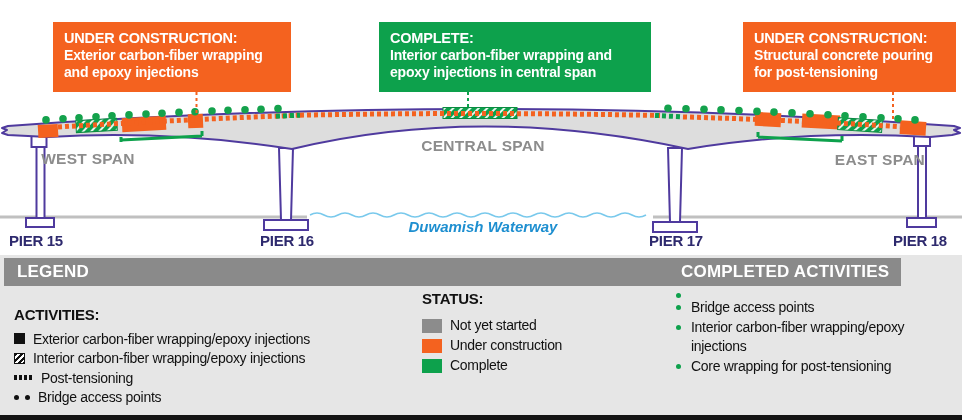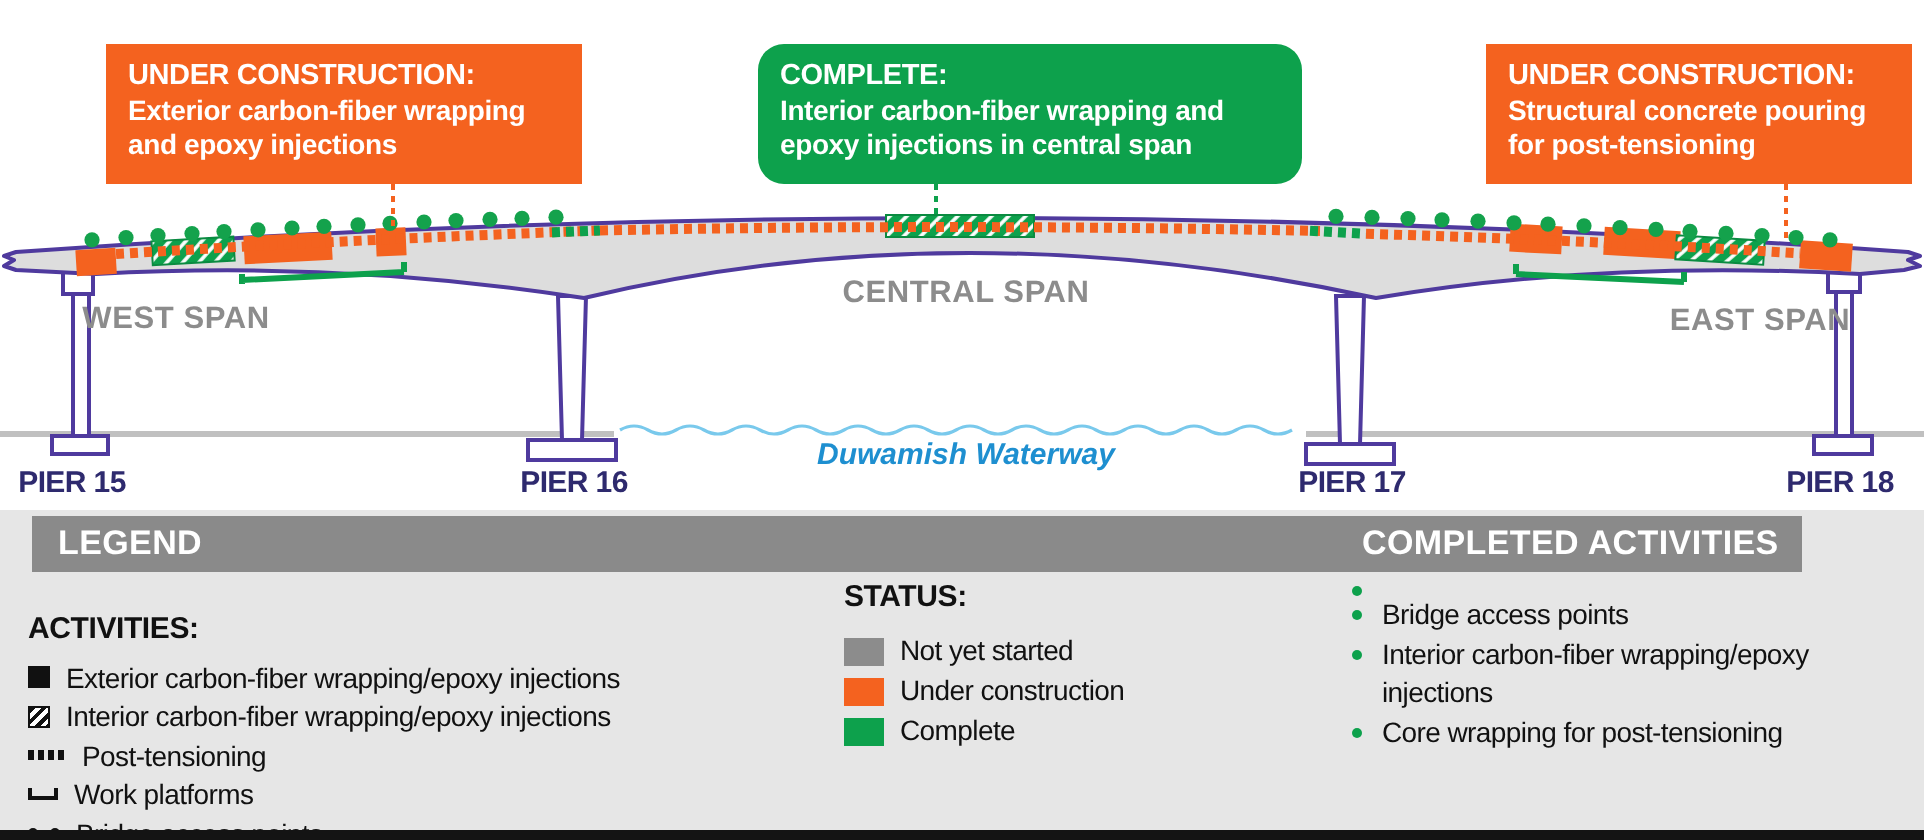--- a/index.html
+++ b/index.html
@@ -4,26 +4,26 @@
 <style>
   html,body{margin:0;padding:0;}
   body{font-family:"Liberation Sans",sans-serif;}
   .stage{position:relative;width:962px;height:420px;background:#ffffff;overflow:hidden;}
 
   
   .callout{position:absolute;color:#fff;padding:8px 10px 8px 11px;box-sizing:border-box;line-height:17px;letter-spacing:-0.2px;margin-left:26px;}
   .callout-title{font-weight:bold;font-size:14.5px;}
   .callout-body{font-weight:bold;font-size:14px;font-weight:600;}
   .co{background:#F4621F;}
-  .cg{background:#0DA14C;border-radius:13px;}
+  .cg{background:#0DA14C;}
 
   
   .legend-section{position:absolute;left:0;top:255px;width:962px;height:165px;background:#E6E6E6;}
   .bar{position:absolute;top:3px;height:28px;background:#8A8A8A;color:#fff;font-weight:bold;font-size:17px;line-height:28px;letter-spacing:0.2px;box-sizing:border-box;padding-left:13px;}
-  .legend-bar{left:16px;width:697px;}
+  .legend-bar{left:4px;width:697px;}
   .completed-bar{left:668px;width:233px;}
 
   .col{position:absolute;color:#111;}
   .col-title{font-weight:bold;font-size:15px;letter-spacing:-0.2px;margin-bottom:6px;}
   .item{display:flex;align-items:center;height:19.5px;font-size:14px;letter-spacing:-0.3px;}
   .item .txt{white-space:nowrap;}
   .ic{flex:0 0 auto;margin-right:8px;}
   .ic-solid{width:11px;height:11px;background:#111;}
   .ic-hatch{width:11px;height:11px;border:1px solid #111;box-sizing:border-box;background:repeating-linear-gradient(135deg,#111 0 2px,#fff 2px 4px);}
   .ic-dash{width:19px;height:5px;background:repeating-linear-gradient(90deg,#111 0 3px,transparent 3px 5px);}
@@ -185,24 +185,20 @@
       </div>
       <div class="item">
         <span class="ic ic-hatch"></span>
         <span class="txt">Interior carbon-fiber wrapping/epoxy injections</span>
       </div>
       <div class="item">
         <span class="ic ic-dash"></span>
         <span class="txt">Post-tensioning</span>
       </div>
       <div class="item">
-        <span class="ic ic-platform"></span>
-        <span class="txt">Work platforms</span>
-      </div>
-      <div class="item">
         <span class="ic ic-dots">
             <i></i>
             <i></i>
           </span>
         <span class="txt">Bridge access points</span>
       </div>
     </div>
 
     <div class="col" style="left:422px;top:35px;">
       <div class="col-title">STATUS:</div>

